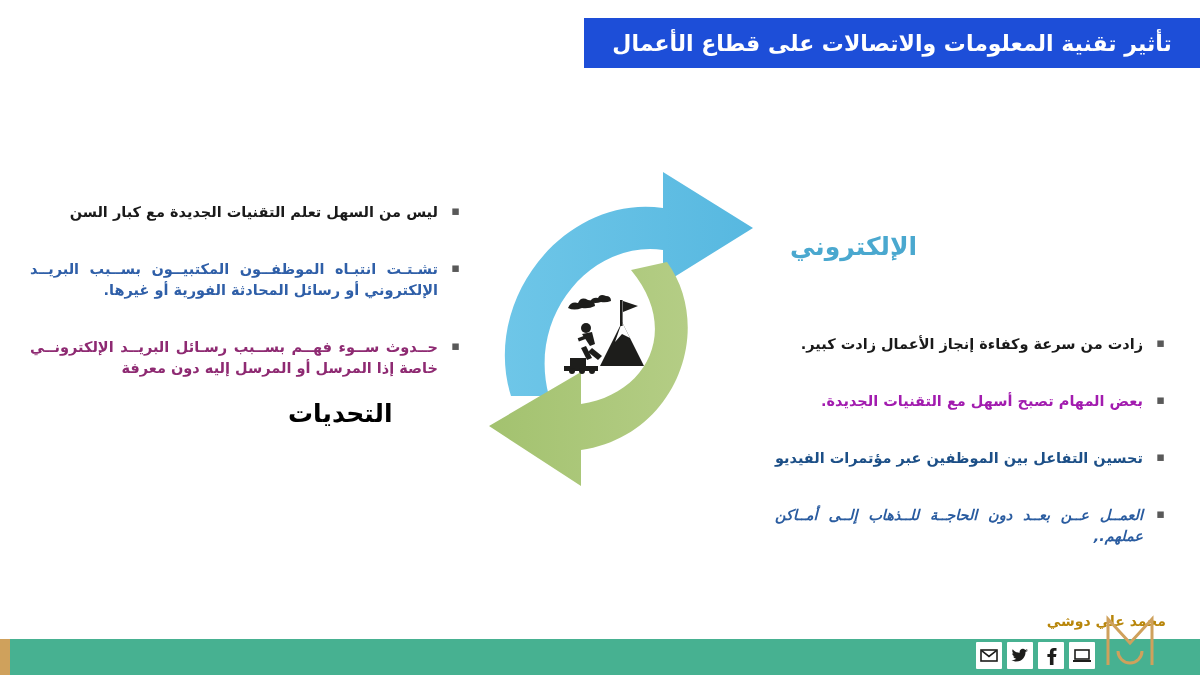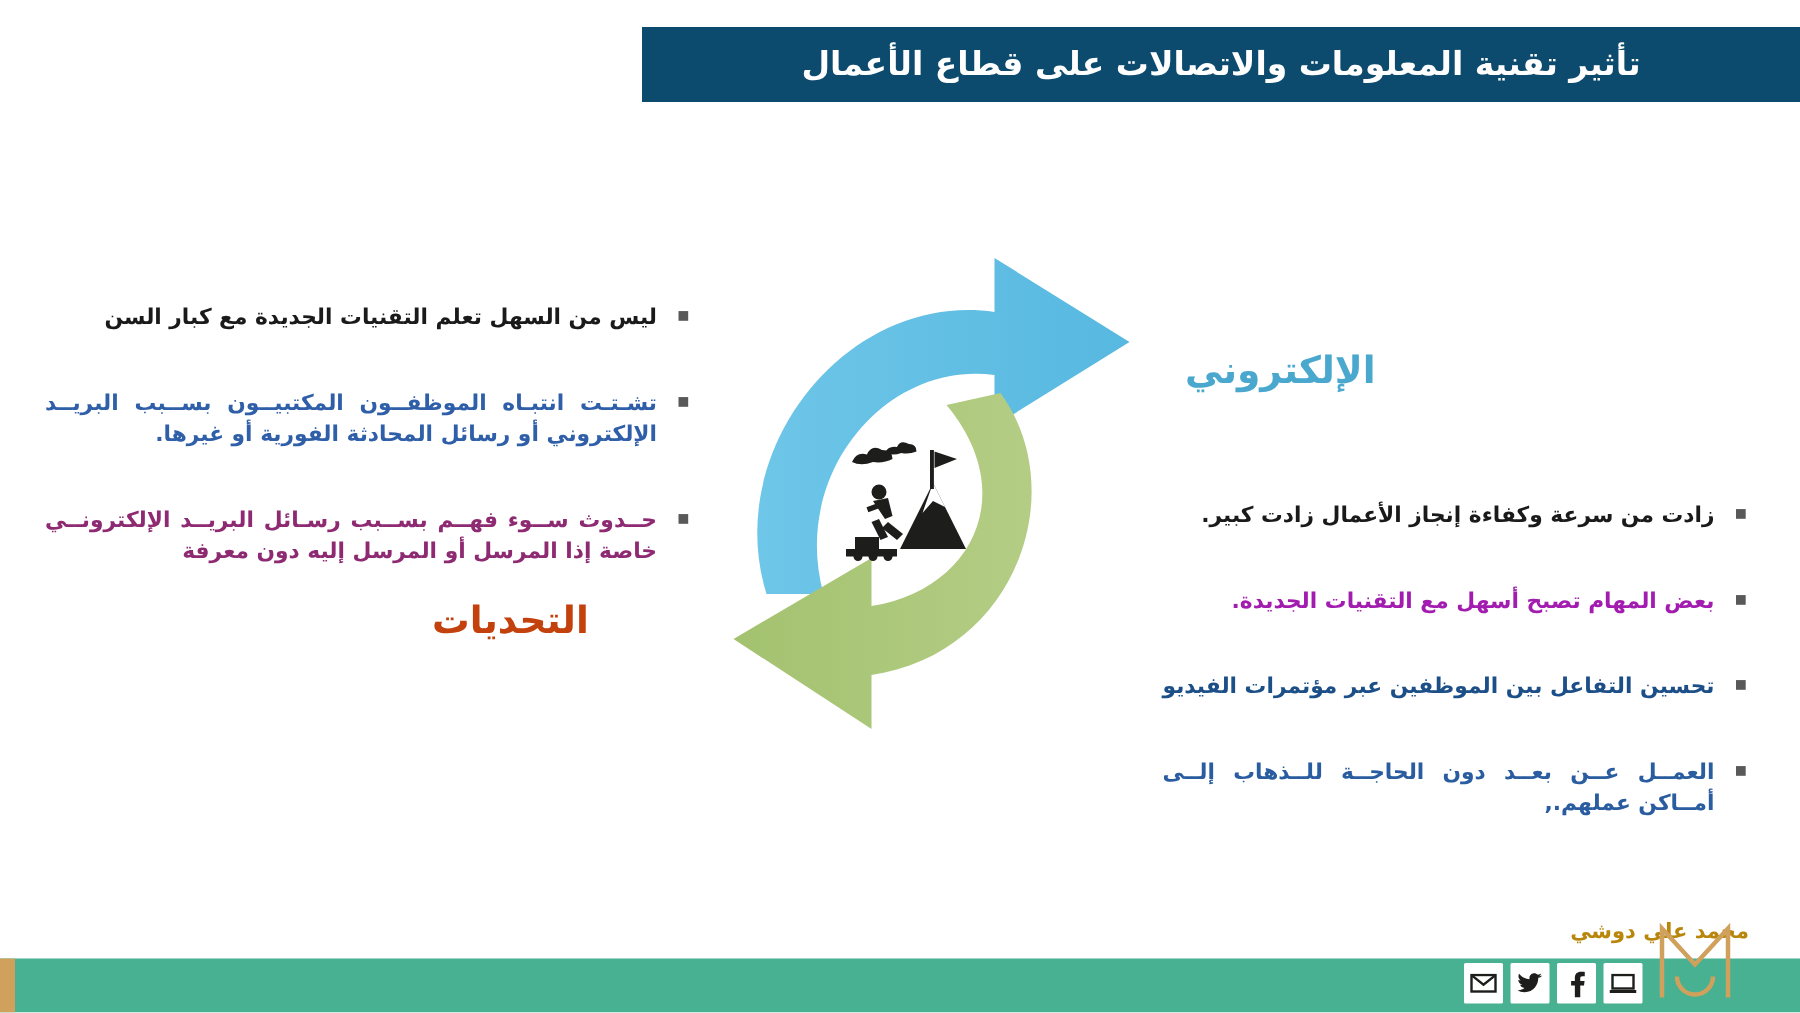--- a/index.html
+++ b/index.html
@@ -18,23 +18,23 @@
     position: absolute;
     inset: 0;
     background: #ffffff;
   }
 
   
   .title-bar {
     position: absolute;
     top: 18px;
     right: 0;
-    width: 772px;
+    width: 616px;
     height: 50px;
-    background: #0c4a6e;
+    background: #1d4ed8;
     display: flex;
     align-items: center;
     justify-content: center;
     box-sizing: border-box;
     padding: 0 24px;
   }
   .title-bar .title-text {
     color: #ffffff;
     font-size: 22px;
     font-weight: bold;
@@ -68,21 +68,21 @@
     white-space: nowrap;
   }
   .heading-positives {
     left: 790px;
     top: 232px;
     color: #4aa8cf;
   }
   .heading-challenges {
     left: 288px;
     top: 399px;
-    color: #c2410c;
+    color: #000000;
   }
 
   
   .bullet-list {
     position: absolute;
     list-style: none;
     margin: 0;
     padding: 0;
   }
   .bullet-list li {
@@ -115,21 +115,21 @@
     top: 298px;
     width: 390px;
   }
 
   .c-dark   { color: #1a1a1a; }
   .c-blue   { color: #2f5fa8; }
   .c-purple { color: #8e2a72; }
   .c-teal   { color: #3e8ea8; }
   .c-steel  { color: #a21caf; }
   .c-navy   { color: #1c4f87; }
-  .c-indigo { color: #2a5ca0; }
+  .c-indigo { color: #2a5ca0; font-style: italic; }
 
   
   .footer-bar {
     position: absolute;
     left: 0;
     bottom: 0;
     width: 1200px;
     height: 36px;
     background: #47b191;
   }

